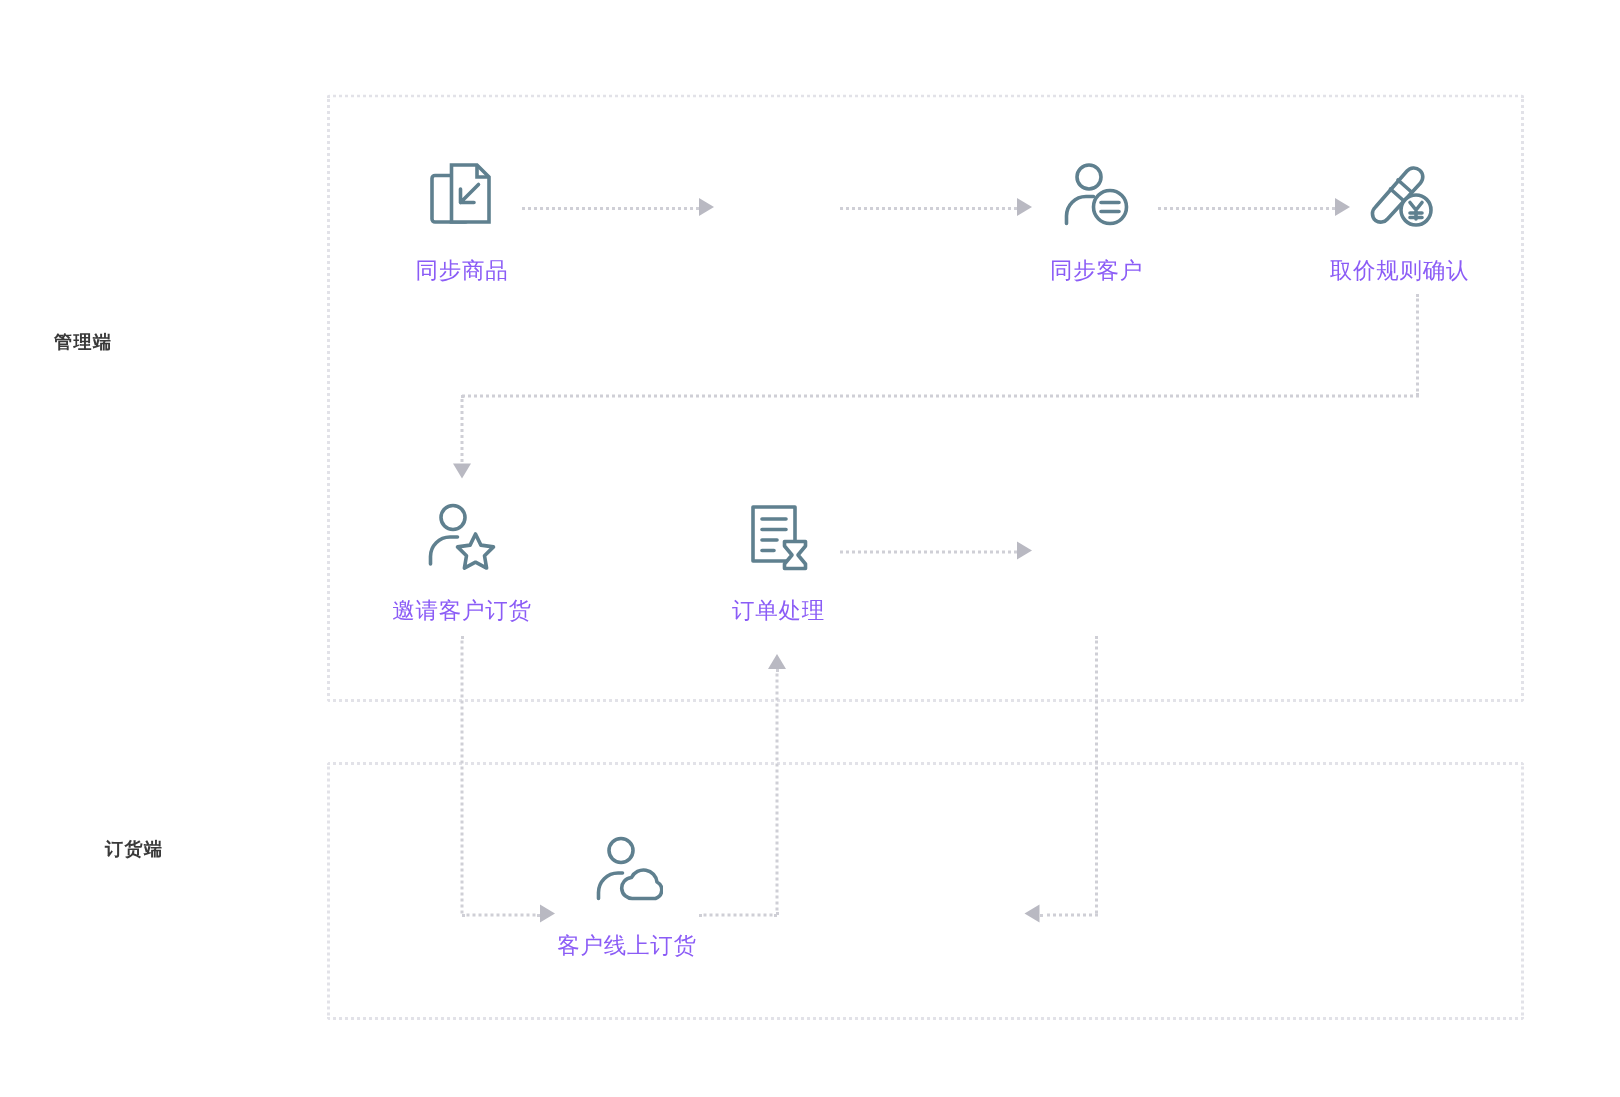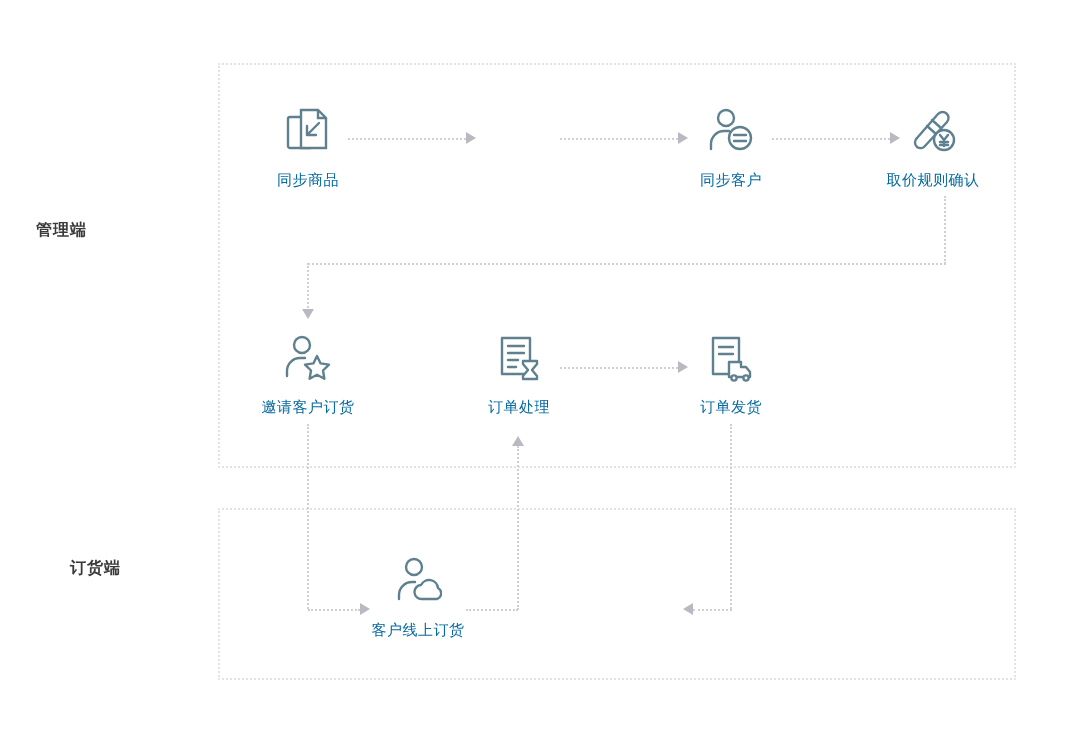--- a/index.html
+++ b/index.html
@@ -17,21 +17,21 @@
     border:2px dotted #e2e2e8;
     box-sizing:border-box;
     border-radius:2px;
   }
   #lane-admin{left:218px;top:63px;width:798px;height:405px;}
   #lane-order{left:218px;top:508px;width:798px;height:172px;}
 
   
   .lane-title{
     position:absolute;
-    font-size:16px;
+    font-size:12px;
     font-weight:bold;
     color:#3a3a3a;
     letter-spacing:1px;
     white-space:nowrap;
   }
   #title-admin{left:36px;top:220px;}
   #title-order{left:36px;top:558px;margin-left:34px;}
 
   
   .node{
@@ -43,21 +43,21 @@
   .node .ico{
     height:56px;
     display:flex;
     align-items:center;
     justify-content:center;
   }
   .node .ico svg{display:block;}
   .node .cap{
     margin-top:12px;
     font-size:15px;
-    color:#0369a1;
+    color:#8b5cf6;
     white-space:nowrap;
     letter-spacing:.5px;
   }
 
   
   #n-sync-goods   {left:308px;top:103px;}
   #n-list-goods   {left:519px;top:103px;}
   #n-sync-cust    {left:731px;top:103px;}
   #n-price-rule   {left:933px;top:103px;}
   #n-invite       {left:308px;top:330px;}
@@ -194,32 +194,20 @@
     <div class="ico">
       <svg width="46" height="48" viewBox="0 0 46 48" fill="none" stroke="#5f808f" stroke-width="2.4" stroke-linecap="round" stroke-linejoin="round">
         <path d="M6 4 h28 v36 H6 z"></path>
         <path d="M12 12 h16 M12 19 h16 M12 26 h10 M12 33 h8"></path>
         <path d="M27 27 h14 v3 l-5 6 l5 6 v3 H27 v-3 l5 -6 l-5 -6 z" fill="#ffffff"></path>
       </svg>
     </div>
     <div class="cap">订单处理</div>
   </div>
 
-  <div class="node" id="n-order-ship">
-    <div class="ico">
-      <svg width="48" height="48" viewBox="0 0 48 48" fill="none" stroke="#5f808f" stroke-width="2.4" stroke-linecap="round" stroke-linejoin="round">
-        <path d="M6 4 h26 v36 H6 z"></path>
-        <path d="M12 13 h14 M12 20 h14"></path>
-        <path d="M22 28 h12 v5 h5 l4 5 v5 H22 z" fill="#ffffff"></path>
-        <circle cx="27" cy="44" r="2.6" fill="#ffffff"></circle>
-        <circle cx="39" cy="44" r="2.6" fill="#ffffff"></circle>
-      </svg>
-    </div>
-    <div class="cap">订单发货</div>
-  </div>
 
   <div class="node" id="n-online-order">
     <div class="ico">
       <svg width="48" height="48" viewBox="0 0 48 48" fill="none" stroke="#5f808f" stroke-width="2.4" stroke-linecap="round" stroke-linejoin="round">
         <circle cx="20" cy="10" r="8"></circle>
         <path d="M5 42 v-4 a13 13 0 0 1 13 -13 h3"></path>
         <path d="M28 42 a7 7 0 0 1 -1 -14 a9 9 0 0 1 17 3 a6 6 0 0 1 -1 11 z" fill="#ffffff"></path>
       </svg>
     </div>
     <div class="cap">客户线上订货</div>

